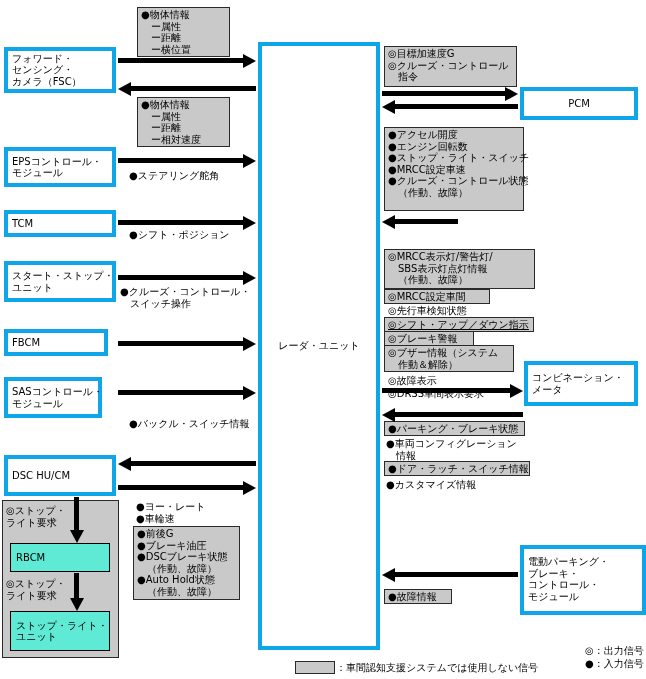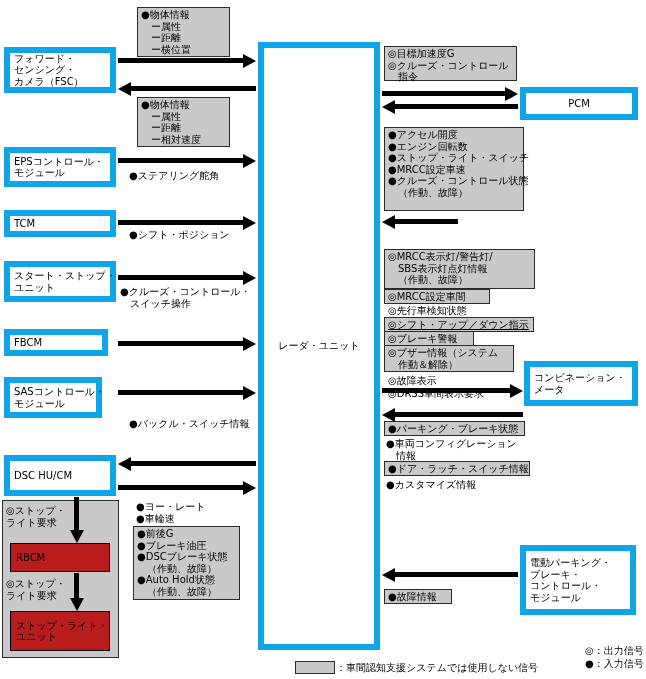--- a/index.html
+++ b/index.html
@@ -2,27 +2,27 @@
 <html><head>
 <meta charset="utf-8">
 <style>
   html,body { margin:0; padding:0; background:#fff; }
   .canvas {
     position:relative; width:646px; height:679px; background:#ffffff;
     font-family:"DejaVu Sans", sans-serif; font-size:10px; line-height:11.5px; color:#000;
     overflow:hidden;
   }
   .node {
-    position:absolute; background:#fff; border:6px solid #0ea5e9;
+    position:absolute; background:#fff; border:4px solid #0ea5e9;
     display:flex; align-items:center; padding:2px 4px; box-sizing:border-box;
     white-space:pre; 
   }
   .node.center { justify-content:center; text-align:center; padding:0; }
   .subnode {
-    position:absolute; background:#b91c1c; border:1px solid #000;
+    position:absolute; background:#5eead4; border:1px solid #000;
     display:flex; align-items:center; padding:2px 5px; box-sizing:border-box; white-space:pre;
   }
   .shade {
     position:absolute; background:#c9c9c9; border:1px solid #2a2a2a;
     padding:1px 3px; box-sizing:border-box; white-space:pre;
   }
   .panel { position:absolute; background:#c9c9c9; border:1px solid #2a2a2a; box-sizing:border-box; }
   .txt { position:absolute; white-space:pre; }
   .arrow { position:absolute; background:#000; }
   .arrow.h { height:5px; }
@@ -56,21 +56,21 @@
   <div class="node" style="left:4px; top:329px; width:104px; height:27px;"><span>FBCM</span></div>
   <div class="node" style="left:4px; top:377px; width:98px; height:41px;"><span>SASコントロール・
 モジュール</span></div>
   <div class="node center" style="left:258px; top:42px; width:122px; height:608px;"><span>レーダ・ユニット</span></div>
 
   <div class="node" style="left:4px; top:455px; width:112px; height:41px;"><span>DSC HU/CM</span></div>
 
   <div class="node center" style="left:520px; top:87px; width:118px; height:33px;"><span>PCM</span></div>
   <div class="node" style="left:524px; top:361px; width:114px; height:45px;"><span>コンビネーション・
 メータ</span></div>
-  <div class="node" style="left:520px; top:545px; width:116px; height:70px;"><span>電動パーキング・
+  <div class="node" style="left:520px; top:545px; width:126px; height:70px;font-family:Liberation Mono, monospace;"><span>電動パーキング・
 ブレーキ・
 コントロール・
 モジュール</span></div>
 
   <div class="panel" style="left:2px; top:500px; width:117px; height:158px;"></div>
   <div class="txt" style="left:6px; top:505px;">◎ストップ・
 ライト要求</div>
   <div class="subnode" style="left:10px; top:543px; width:100px; height:29px;"><span>RBCM</span></div>
   <div class="txt" style="left:6px; top:578px;">◎ストップ・
 ライト要求</div>
@@ -92,21 +92,21 @@
   <div class="txt" style="left:129px; top:418px;">●バックル・スイッチ情報</div>
   <div class="txt" style="left:136px; top:501px;">●ヨー・レート</div>
   <div class="txt" style="left:136px; top:513px;">●車輪速</div>
   <div class="shade" style="left:133px; top:526px; width:107px; height:74px;">●前後G
 ●ブレーキ油圧
 ●DSCブレーキ状態
 　（作動、故障）
 ●Auto Hold状態
 　（作動、故障）</div>
 
-  <div class="shade" style="left:384px; top:46px; width:133px; height:35px;">◎目標加速度G
+  <div class="shade" style="left:384px; top:46px; width:133px; height:41px;">◎目標加速度G
 ◎クルーズ・コントロール
 　指令</div>
   <div class="shade" style="left:384px; top:127px; width:140px; height:84px;">●アクセル開度
 ●エンジン回転数
 ●ストップ・ライト・スイッチ
 ●MRCC設定車速
 ●クルーズ・コントロール状態
 　（作動、故障）</div>
 
   <div class="shade" style="left:384px; top:249px; width:151px; height:40px;">◎MRCC表示灯/警告灯/

